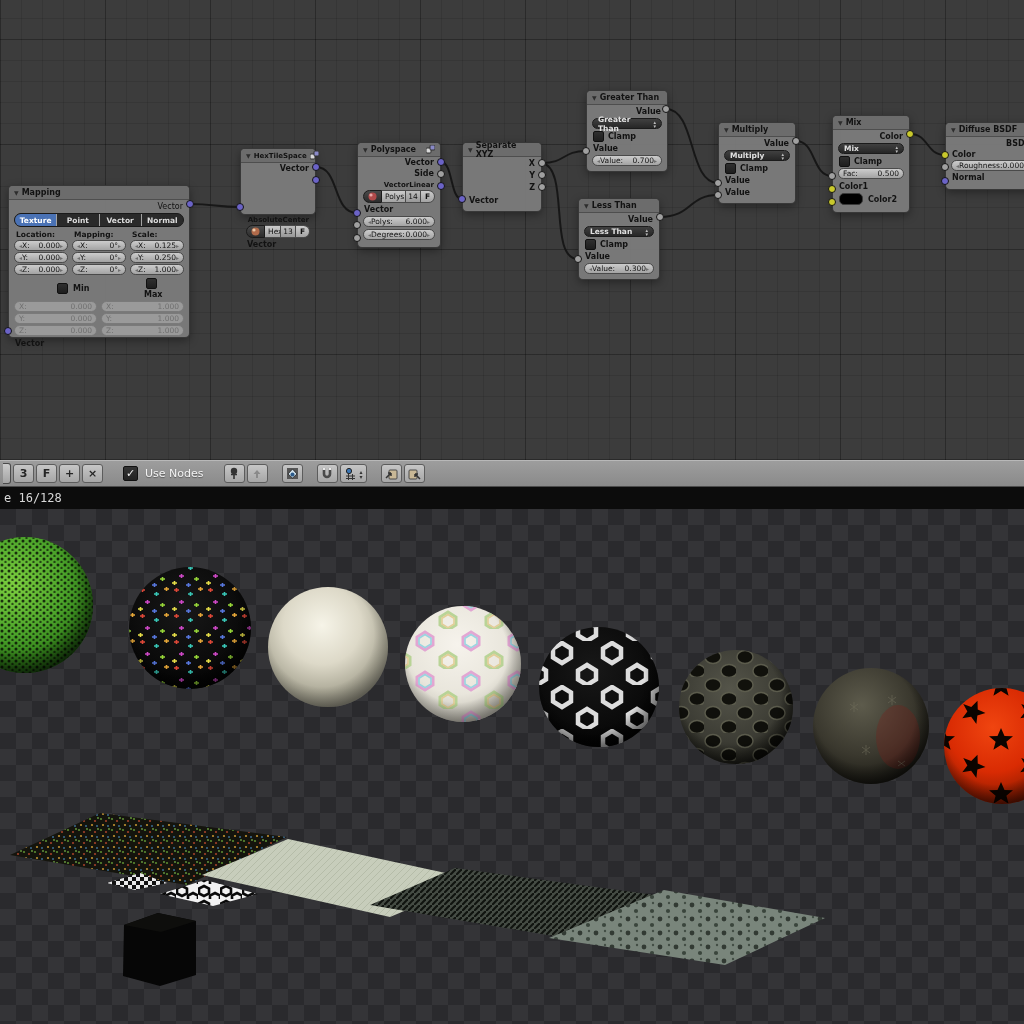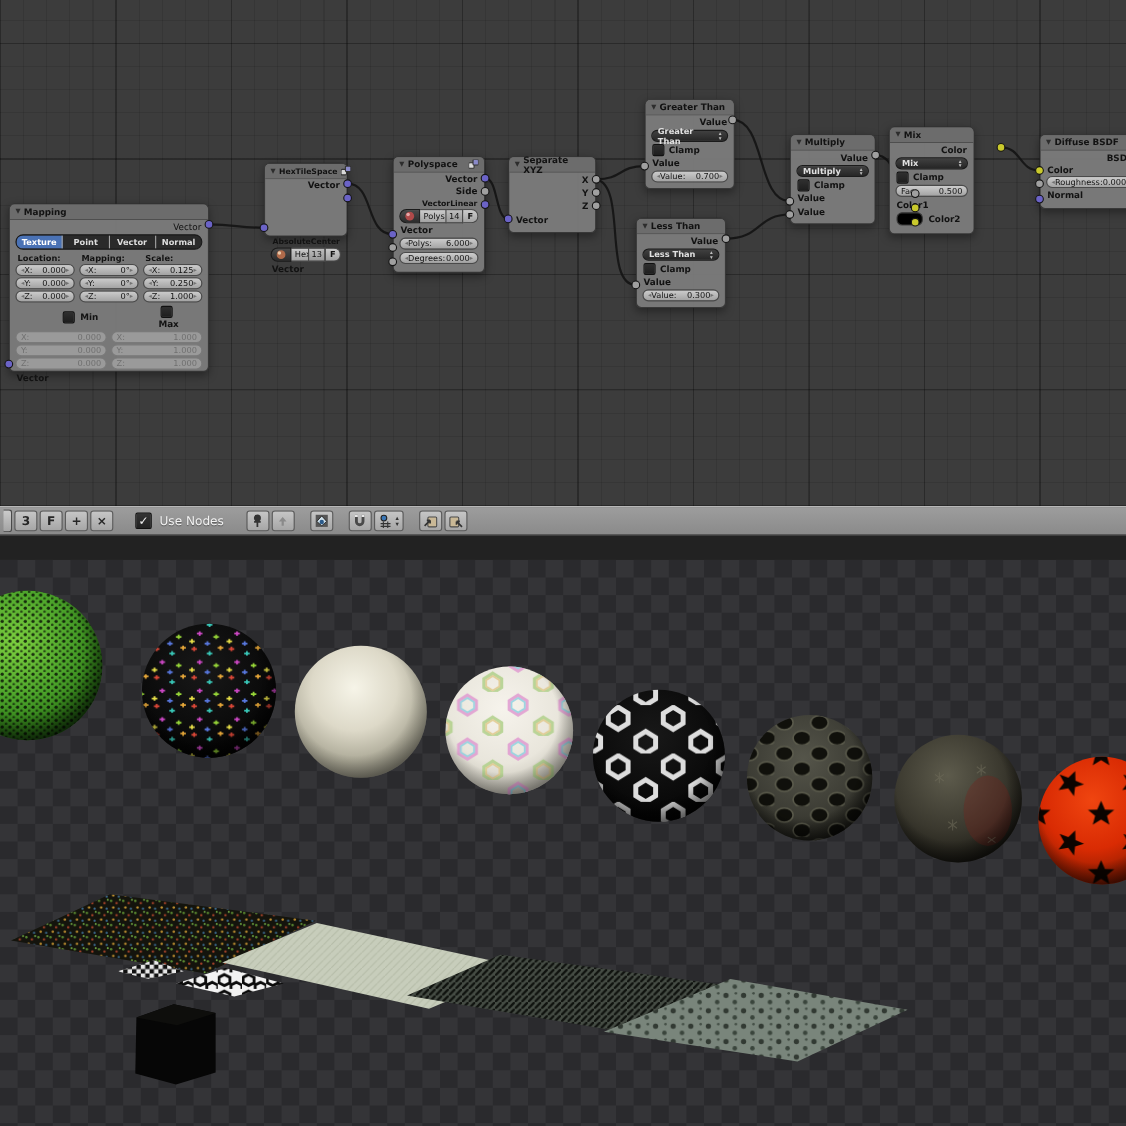--- a/index.html
+++ b/index.html
@@ -444,21 +444,21 @@
         <span style="font-weight:bold;">Clamp</span>
       </div>
       <div class="rowl" style="height:12px;font-weight:bold;">
           <span>Value</span>
         </div>
       <div class="rowl" style="height:12px;font-weight:bold;">
           <span>Value</span>
         </div>
     </div>
 
-    <div class="bnode" style="left:808px;top:115px;width:78px;height:98px;">
+    <div class="bnode" style="left:832px;top:115px;width:78px;height:98px;">
       <div class="nhead">
         <span class="tri">▼</span>
         <span>Mix</span>
       </div>
       <div class="rowr" style="height:12px;font-weight:bold;">
           <span>Color</span>
         </div>
       <div class="prow">
           <div class="dd">
             <span>Mix</span>
@@ -598,20 +598,23 @@
         </svg>
       </span>
     <span class="hbtn">
         <svg width="13" height="13">
           <rect x="1" y="3" width="8" height="9" rx="1" fill="#c9b896" stroke="#4a4a4a"></rect>
           <path d="M12 12 L7 7 M7 7 H10 M7 7 V10" stroke="#333" stroke-width="1.5" fill="none"></path>
         </svg>
       </span>
   </div>
 
+  <div id="status">
+    <span>e 16/128</span>
+  </div>
 
   <div id="viewport">
     <svg id="scene" width="1024" height="515">
       <defs>
         <radialGradient id="g-green" cx="42%" cy="35%" r="68%">
           <stop offset="0%" stop-color="#7ccf3f"></stop>
             <stop offset="55%" stop-color="#4ba32a"></stop>
           <stop offset="85%" stop-color="#2f7a18"></stop>
             <stop offset="100%" stop-color="#1d5410"></stop>
         </radialGradient>

